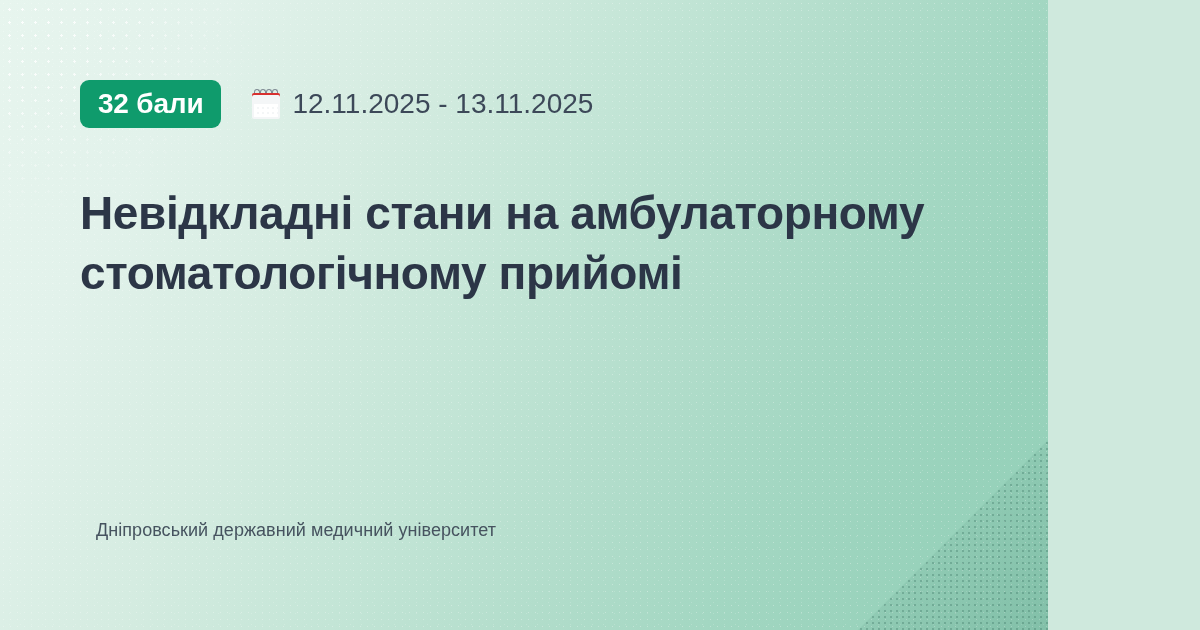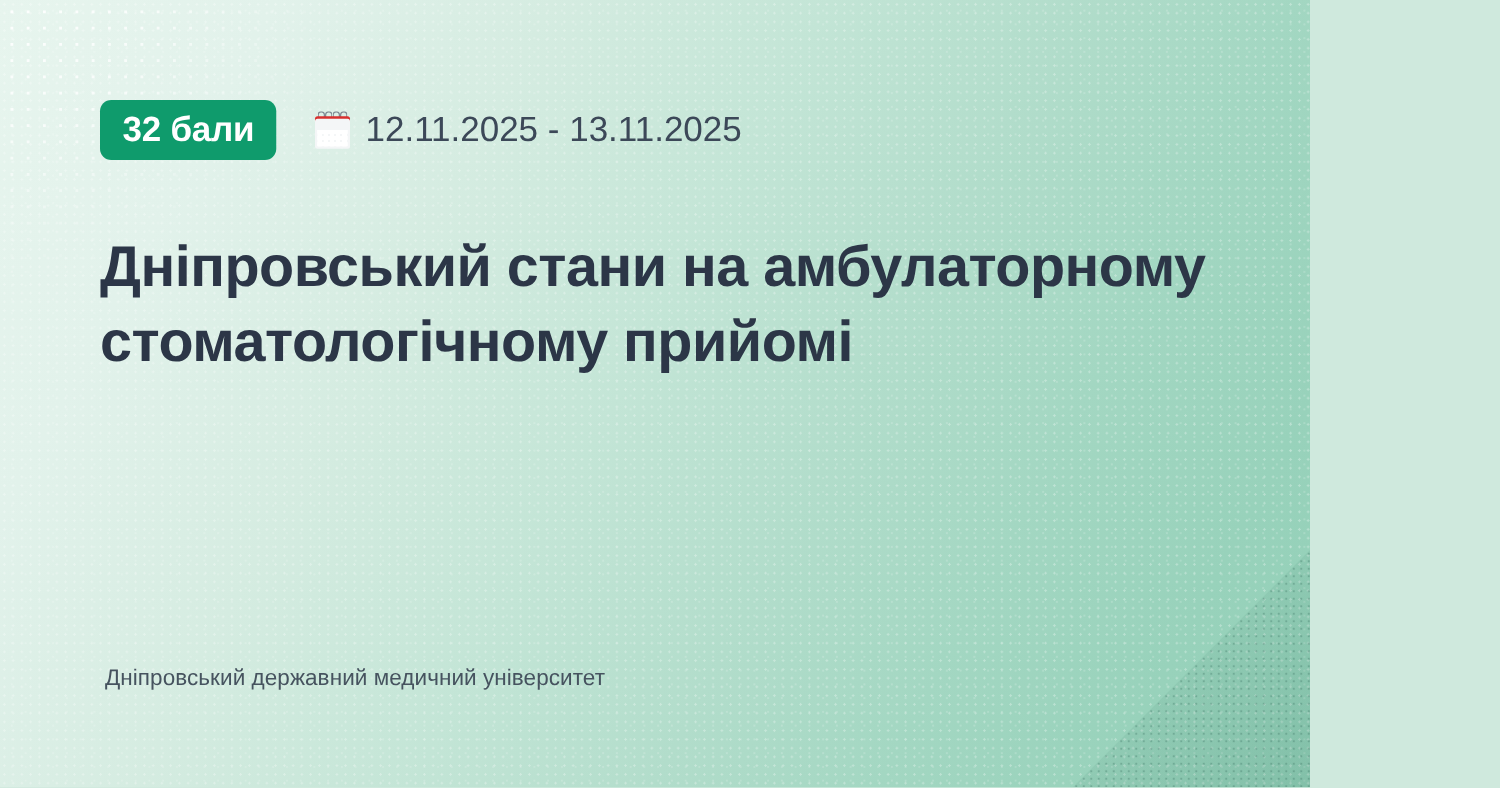--- a/index.html
+++ b/index.html
@@ -249,21 +249,21 @@
     font-size: 46px;
     font-weight: 700;
     line-height: 1.3;
     letter-spacing: -0.4px;
   }
 
   .spacer { flex: 1 1 auto; }
 
   
   .org {
-    margin: 4px;
+    margin: 16px;
     color: #46535f;
     font-size: 18px;
     font-weight: 400;
     line-height: 1.3;
     letter-spacing: 0.05px;
   }
 </style>
 </head>
 <body>
 
@@ -291,20 +291,20 @@
           <span class="cal-head"></span>
           <span class="cal-body"></span>
           <span class="cal-grid"></span>
         </span>
         <span class="meta-text">12.11.2025 - 13.11.2025</span>
       </span>
 
 
     </div>
 
-    <h1 class="title">Дніпровський стани на амбулаторному стоматологічному прийомі</h1>
+    <h1 class="title">Невідкладні стани на амбулаторному стоматологічному прийомі</h1>
 
     <div class="spacer"></div>
 
     <p class="org">Дніпровський державний медичний університет</p>
 
   </div>
 </div>
 
 </body></html>

